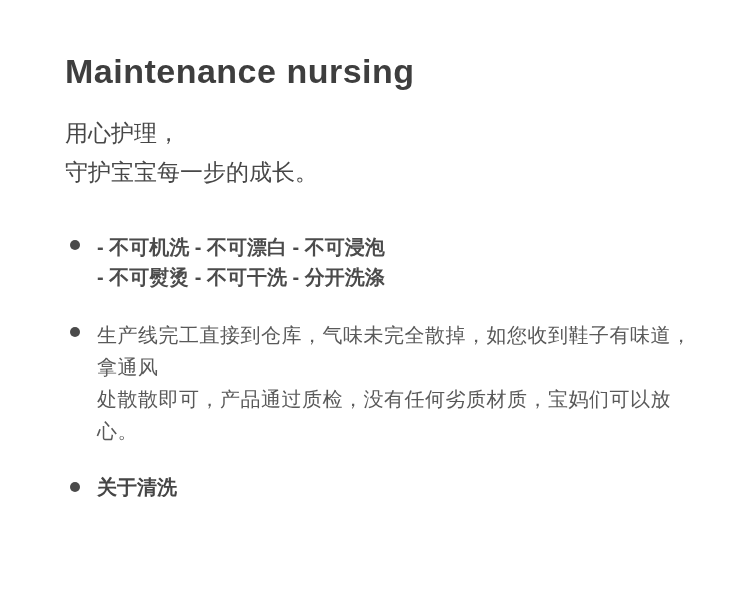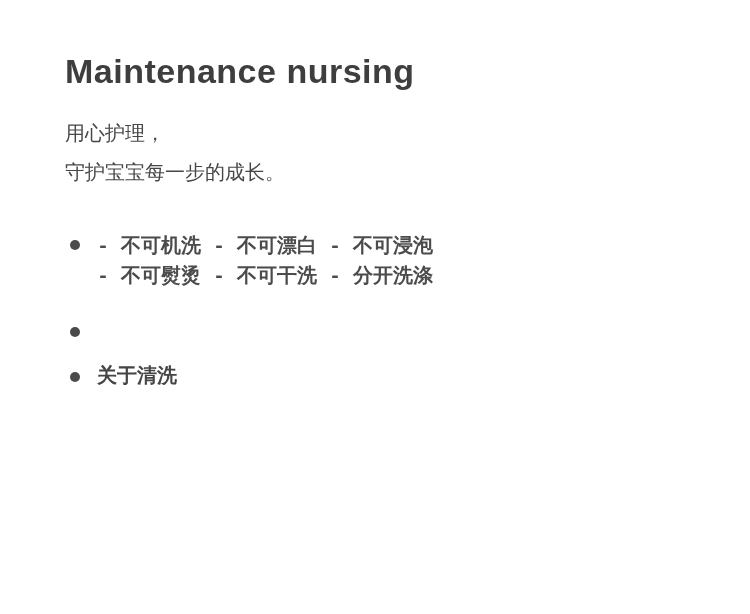--- a/index.html
+++ b/index.html
@@ -28,21 +28,21 @@
   .title-zh {
     margin: 4px 0 0 -2px;
     font-size: 66px;
     line-height: 80px;
     font-weight: 700;
     color: #3d3d3d;
     letter-spacing: 4px;
   }
   .subtitle {
     margin: 22px 0 0 0;
-    font-size: 20px;
+    font-size: 23px;
     line-height: 39px;
     font-weight: 400;
     color: #474747;
     white-space: pre-line;
   }
   .sections {
     list-style: none;
     margin: 40px 0 0 0;
     padding: 0;
   }
@@ -55,21 +55,20 @@
     flex: 0 0 auto;
     width: 10px;
     height: 10px;
     border-radius: 50%;
     background: #4a4a4a;
     margin: 8px 17px 0 5px;
   }
   .section-content {
     flex: 1 1 auto;
     min-width: 0;
-    font-family: Liberation Mono, monospace;
   }
   .warn-lines {
     font-size: 20px;
     line-height: 30px;
     font-weight: 700;
     color: #4b4b4b;
     white-space: pre-line;
   }
   .section-heading {
     font-size: 20px;
@@ -104,20 +103,22 @@
       <span class="dot"></span>
       <div class="section-content">
         <div class="warn-lines">- 不可机洗 - 不可漂白 - 不可浸泡
 - 不可熨烫 - 不可干洗 - 分开洗涤</div>
       </div>
     </li>
 
     <li class="section">
       <span class="dot"></span>
       <div class="section-content">
+        <div class="section-body">生产线完工直接到仓库，气味未完全散掉，如您收到鞋子有味道，拿通风
+处散散即可，产品通过质检，没有任何劣质材质，宝妈们可以放心。</div>
       </div>
     </li>
 
     <li class="section">
       <span class="dot"></span>
       <div class="section-content">
         <div class="section-heading">关于清洗</div>
 
       </div>
     </li>

